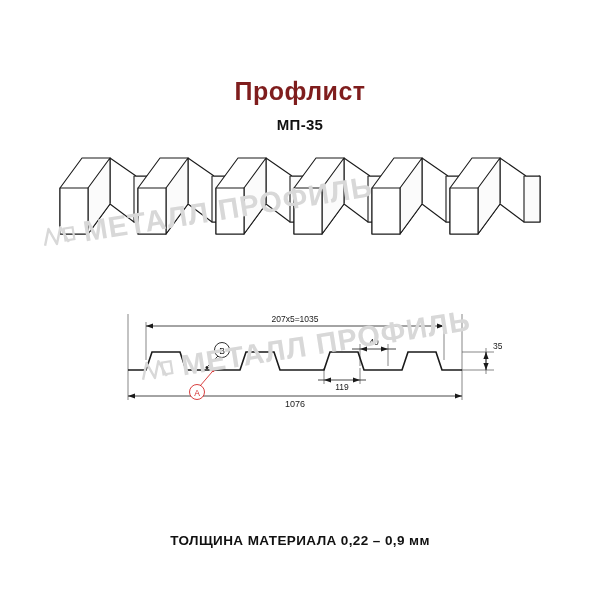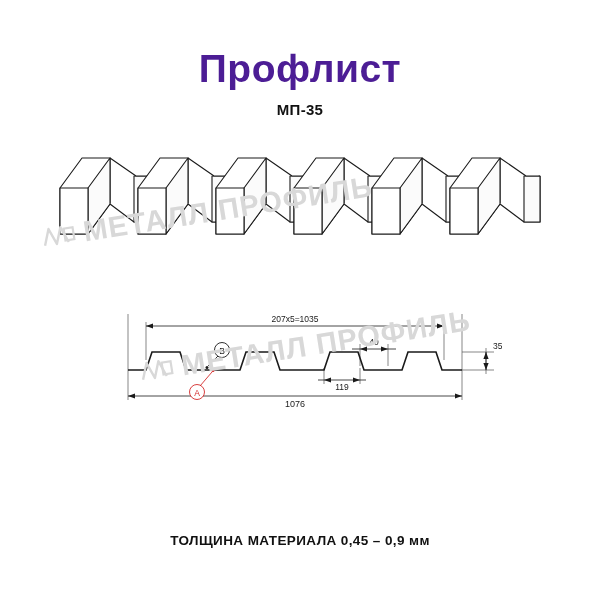--- a/index.html
+++ b/index.html
@@ -22,25 +22,26 @@
   }
   
   .title-block {
     position: absolute;
     top: 48px;
     left: 0;
     width: 600px;
     text-align: center;
   }
   .title {
-    font-size: 39px;
+    font-size: 25px;
     font-weight: bold;
     letter-spacing: 0.5px;
-    color: #4c1d95;
+    color: #7f1d1d;
     line-height: 1.1;
+    margin-top: 30px;
   }
   .subtitle {
     margin-top: 10px;
     font-size: 15px;
     font-weight: bold;
     color: #111;
     letter-spacing: 0.3px;
   }
   
   .watermark {
@@ -254,15 +255,15 @@
 
   <div class="watermark wm-2">
     <span class="wm-logo">
       <svg width="34" height="24" viewBox="0 0 34 24" fill="none">
         <path d="M2 20 L8 4 L14 20 L20 4 L26 20" stroke="#d8d8d8" stroke-width="2.4" fill="none" stroke-linejoin="round"></path>
         <rect x="23" y="6" width="9" height="12" stroke="#d8d8d8" stroke-width="2.2" fill="none"></rect>
       </svg>
     </span><span>МЕТАЛЛ ПРОФИЛЬ</span>
   </div>
 
-  <div class="footer">ТОЛЩИНА МАТЕРИАЛА 0,45 – 0,9 мм</div>
+  <div class="footer">ТОЛЩИНА МАТЕРИАЛА 0,22 – 0,9 мм</div>
 
 </div>
 
 </body></html>

